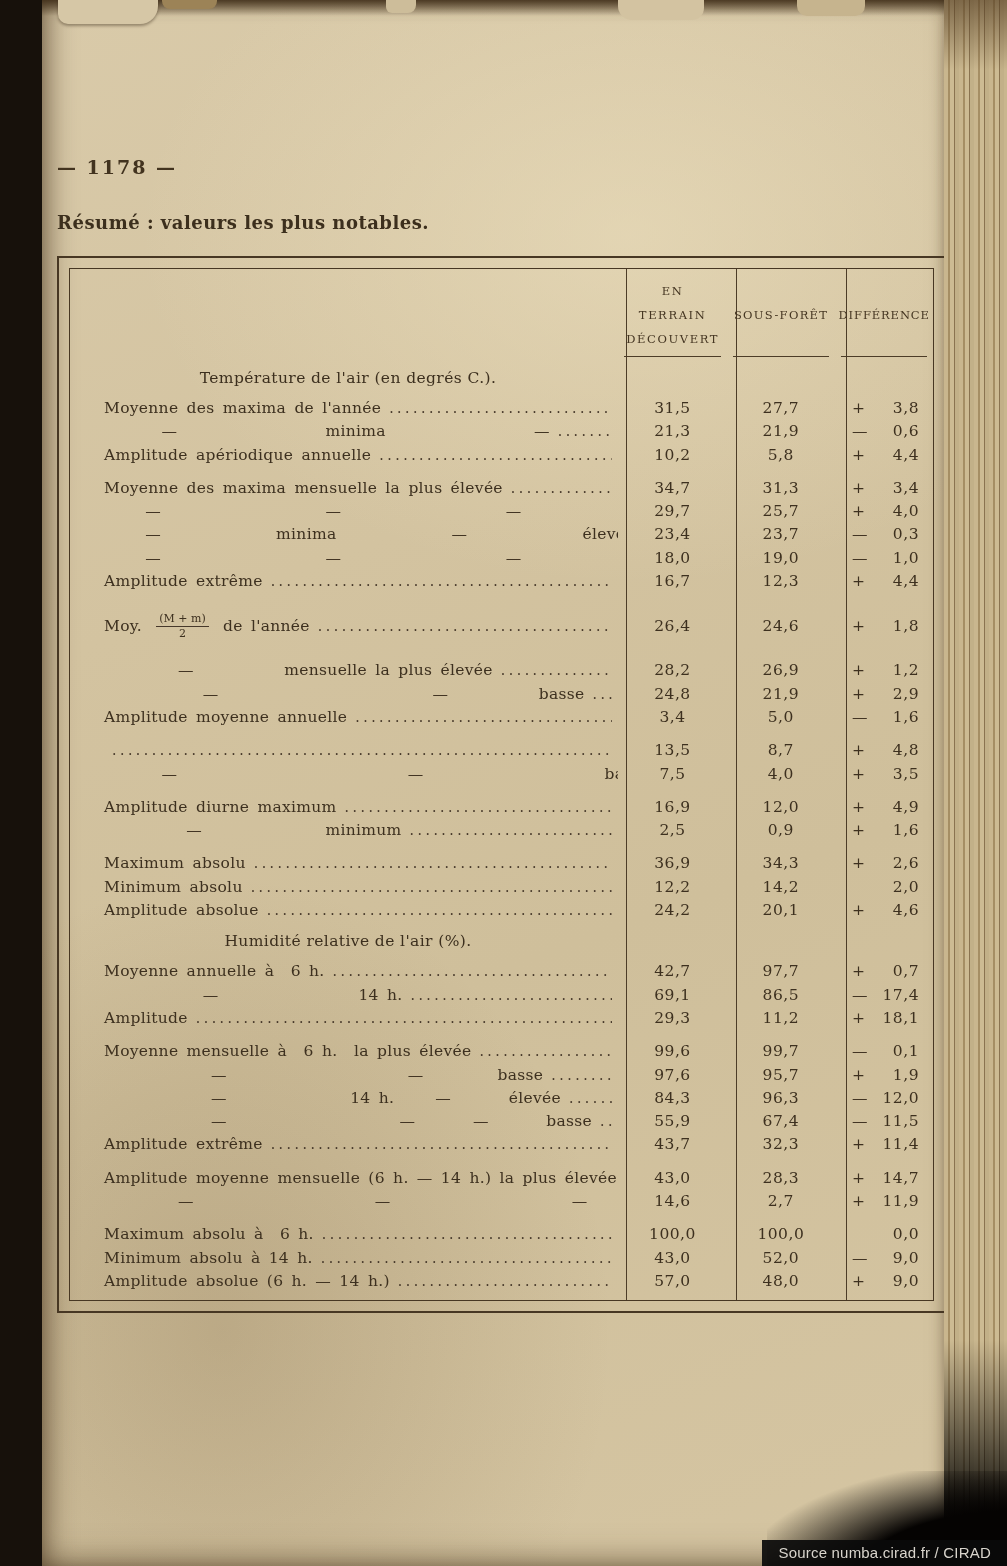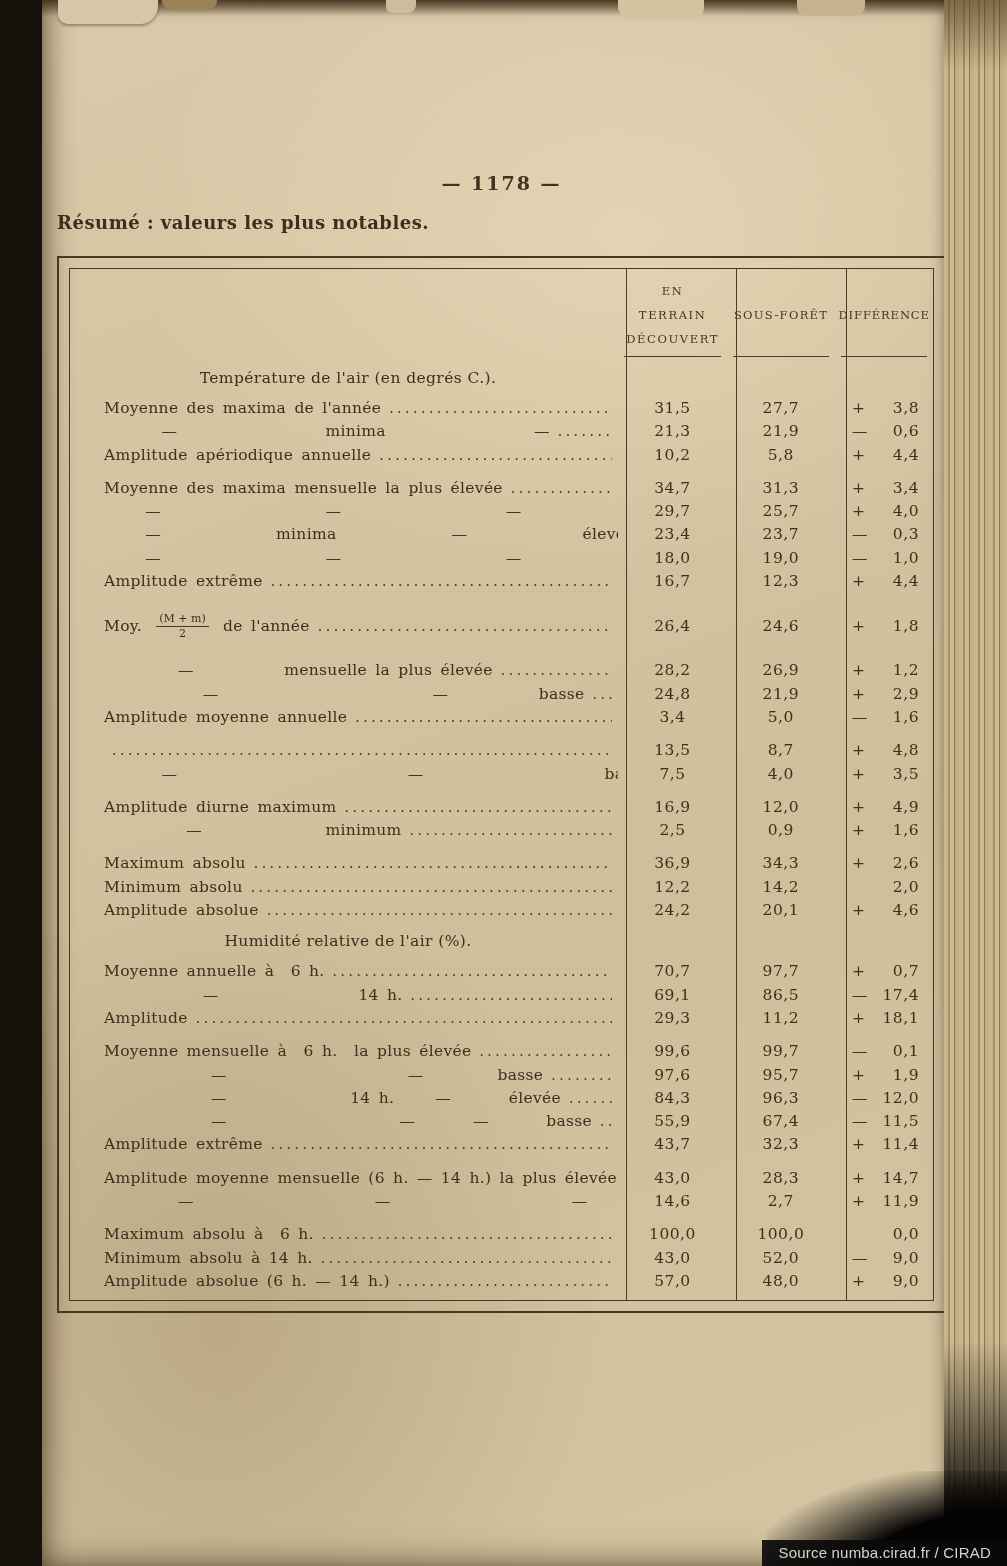--- a/index.html
+++ b/index.html
@@ -42,21 +42,21 @@
       radial-gradient(ellipse 700px 500px at 65% 15%, rgba(240,228,195,0.5), rgba(240,228,195,0) 70%),
       radial-gradient(ellipse 600px 700px at 20% 85%, rgba(110,85,50,0.22), rgba(110,85,50,0) 65%),
       linear-gradient(160deg, #d9caa9 0%, #d3c3a0 35%, #cfbf9b 60%, #d5c5a2 100%);
     box-shadow:
       inset 18px 0 28px -12px rgba(60,40,20,0.55),
       inset -6px 0 14px -6px rgba(80,60,35,0.35),
       inset 0 -22px 32px -18px rgba(70,50,25,0.5),
       inset 0 14px 20px -12px rgba(70,50,25,0.45);
   }
   .page-number {
-    position:absolute; top:172px; left:15px; width:889px; text-align:center;
+    position:absolute; top:156px; left:15px; width:889px; 
     font-size:19px; letter-spacing:2px; font-weight:700; color:#42331f;
   }
   .doc-title {
     position:absolute; top:212px; left:15px; width:889px; text-align:left;
     font-size:18px; letter-spacing:0.5px; font-weight:600; color:#3c2f1d;
   }
   
   .table-frame {
     position:absolute; left:15px; top:256px; width:889px; height:1057px;
     border:2.5px solid #473723; padding:10px; box-sizing:border-box;
@@ -329,21 +329,21 @@
                 <div class="cell-diff">
                   <span class="sign">+</span>
                   <span class="dval">4,6</span>
                 </div>
               </div>
             </div>
             <div class="section-title">Humidité relative de l'air (%).</div>
             <div class="row-group">
               <div class="row">
                 <div class="cell-label"><span class="lbl">Moyenne annuelle à  6 h.</span><span class="leader">............................................................................................................................................</span></div>
-                <div class="cell-val">70,7</div>
+                <div class="cell-val">42,7</div>
                 <div class="cell-val">97,7</div>
                 <div class="cell-diff">
                   <span class="sign">+</span>
                   <span class="dval">0,7</span>
                 </div>
               </div>
               <div class="row">
                 <div class="cell-label"><span class="lbl">            —                 14 h.</span><span class="leader">............................................................................................................................................</span></div>
                 <div class="cell-val">69,1</div>
                 <div class="cell-val">86,5</div>

